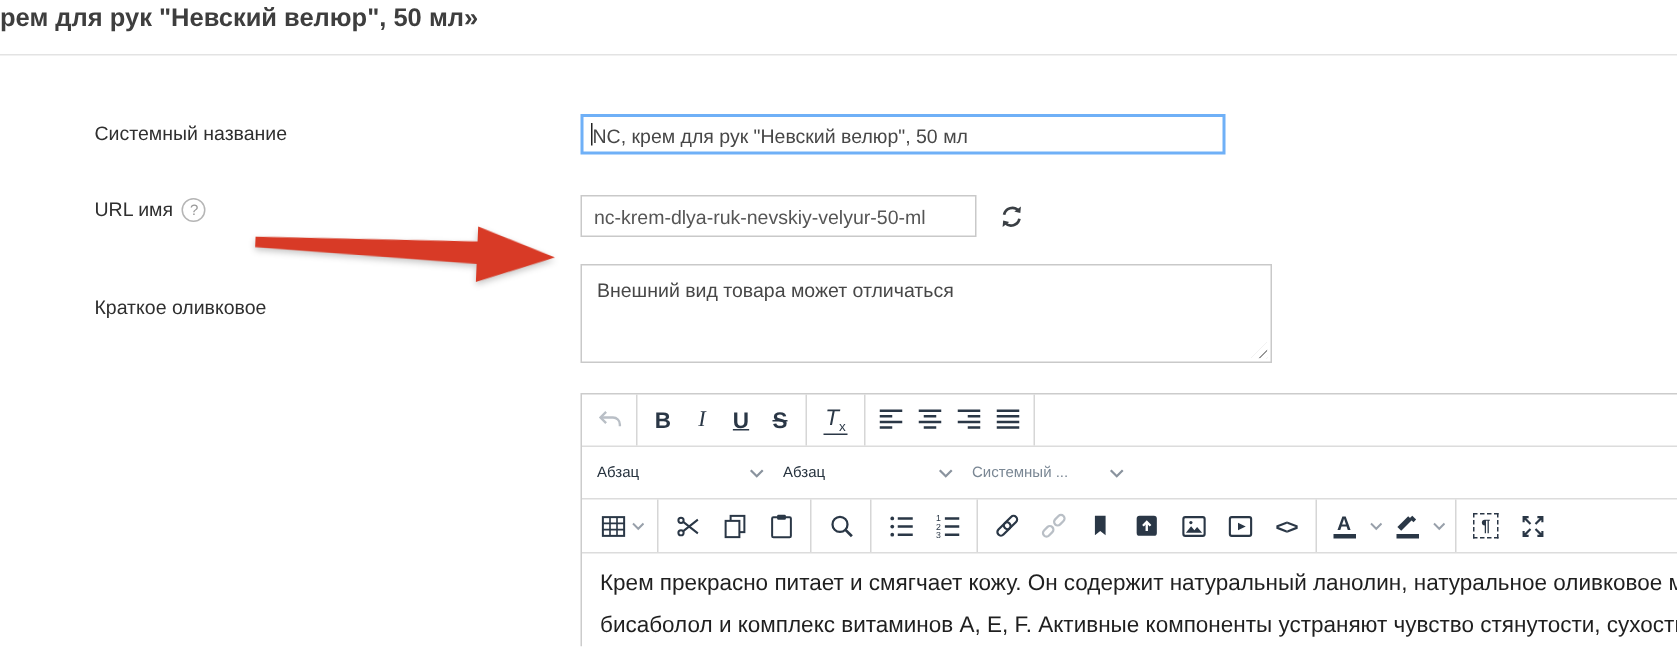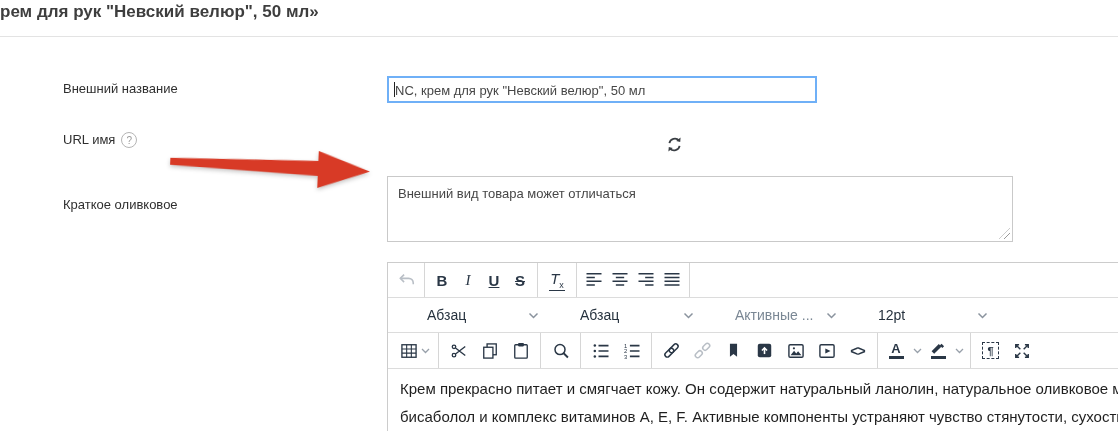--- a/index.html
+++ b/index.html
@@ -14,21 +14,21 @@
        display:inline-flex;align-items:center;justify-content:center;font-size:10px;color:#9a9a9a;box-sizing:border-box;}
 
   .tbox{position:absolute;box-sizing:border-box;background:#fff;font-size:13px;color:#474747;
         white-space:nowrap;overflow:hidden;}
   .tbox .val{display:inline-block;vertical-align:middle;}
   #short-name-input{left:387px;top:76px;width:430px;height:27px;border:2px solid #6fb0f7;
         line-height:23px;padding:0 5px;}
   .caret{display:inline-block;width:1px;height:15px;background:#222;vertical-align:-3px;}
   #url-input{left:387px;top:130px;width:264px;height:28px;border:1px solid #c9c9c9;
         line-height:26px;padding:0 8px;color:#555;}
-  #short-desc{left:387px;top:176px;width:626px;height:66px;border:1px solid #c9c9c9;
+  #short-desc{left:387px;top:176px;width:461px;height:66px;border:1px solid #c9c9c9;
         padding:7px 10px;line-height:17px;}
   .resize-grip{position:absolute;right:2px;bottom:2px;width:11px;height:11px;
         background:repeating-linear-gradient(135deg,transparent 0 3px,#999 3px 4px);
         clip-path:polygon(100% 0,100% 100%,0 100%);}
 
   .refresh-btn{position:absolute;left:664px;top:134px;width:20px;height:20px;display:flex;
         align-items:center;justify-content:center;}
   .red-arrow{position:absolute;left:168px;top:146px;transform:rotate(2.4deg);
         filter:drop-shadow(0 2px 2px rgba(0,0,0,.22));}
 
@@ -40,21 +40,21 @@
   .tb3 .btn{margin:0 2px;width:27px;}
   .sep{width:1px;align-self:stretch;background:#d6d6d6;margin:0 4px;flex:none;}
   .g-bold{font-size:15px;font-weight:800;}
   .g-italic{font-size:15px;font-style:italic;font-family:"Liberation Serif",serif;}
   .g-under{font-size:15px;font-weight:600;text-decoration:underline;}
   .g-strike{font-size:15px;font-weight:600;text-decoration:line-through;}
   .g-clear{font-size:15px;font-style:italic;border-bottom:1.5px solid #2a3746;padding:0 1px;}
   .g-clear sub{font-size:9px;font-style:normal;}
   .g-code{font-size:14px;font-weight:700;letter-spacing:-1px;}
   .dd{display:flex;align-items:center;justify-content:space-between;height:30px;
-      padding:0 8px 0 4px;box-sizing:border-box;flex:none;font-size:14px;color:#26323e;margin-left:29px;}
+      padding:0 8px 0 4px;box-sizing:border-box;flex:none;font-size:10px;color:#26323e;}
   .dd .dd-label{white-space:nowrap;overflow:hidden;}
   .dd-fontname .dd-label{color:#70memo;} 
   .dd-fontname .dd-label{color:#7a8794;}
   .stack{display:flex;flex-direction:column;align-items:center;line-height:1;}
   .colorbar{width:15px;height:3px;background:#2a3746;margin-top:1px;}
   .fA{font-size:13px;font-weight:700;}
   .chev-btn{width:14px;height:28px;display:flex;align-items:center;justify-content:center;flex:none;}
   .vchars{width:17px;height:17px;border:1px dashed #2a3746;display:flex;align-items:center;
       justify-content:center;font-size:11px;font-weight:700;color:#2a3746;box-sizing:border-box;}
   .content{padding:6px 0 0 12px;font-size:15px;color:#1f1f1f;line-height:28px;}
@@ -62,27 +62,28 @@
   svg{display:block;}
 </style>
 </head>
 <body>
 
 <div id="app">
 
   <div class="page-title">рем для рук "Невский велюр", 50 мл»</div>
   <div class="top-divider"></div>
 
-  <div class="field-label" style="left:63px;top:81px;">Внешний название</div>
+  <div class="field-label" style="left:63px;top:81px;">Системный название</div>
   <div class="tbox" id="short-name-input"><span class="caret"></span><span class="val">NC, крем для рук "Невский велюр", 50 мл</span></div>
 
   <div class="field-label lbl-row" style="left:63px;top:132px;">
     <span>URL имя</span>
     <span class="help-circle">?</span>
   </div>
+  <div class="tbox" id="url-input"><span class="val">nc-krem-dlya-ruk-nevskiy-velyur-50-ml</span></div>
   <div class="refresh-btn">
     <span>
       <svg width="17" height="17" viewBox="0 0 17 17">
         <path d="M3.4 7.2A5.6 5.6 0 0 1 13 4.4" fill="none" stroke="#3a3f44" stroke-width="1.8"></path>
         <path d="M14.6 1.6l-.4 4.4-4-1z" fill="#3a3f44"></path>
         <path d="M13.6 9.8A5.6 5.6 0 0 1 4 12.6" fill="none" stroke="#3a3f44" stroke-width="1.8"></path>
         <path d="M2.4 15.4l.4-4.4 4 1z" fill="#3a3f44"></path>
       </svg>
     </span>
   </div>
@@ -156,27 +157,21 @@
             <path d="M1.5 1.5l4 4 4-4" stroke="#8a939e" stroke-width="1.5" fill="none"></path>
           </svg>
       </div>
       <div class="dd" style="width:126px">
         <span class="dd-label">Абзац</span>
         <svg width="11" height="7" viewBox="0 0 11 7">
             <path d="M1.5 1.5l4 4 4-4" stroke="#8a939e" stroke-width="1.5" fill="none"></path>
           </svg>
       </div>
       <div class="dd dd-fontname" style="width:114px">
-        <span class="dd-label">Активные ...</span>
-        <svg width="11" height="7" viewBox="0 0 11 7">
-            <path d="M1.5 1.5l4 4 4-4" stroke="#8a939e" stroke-width="1.5" fill="none"></path>
-          </svg>
-      </div>
-      <div class="dd" style="width:122px">
-        <span class="dd-label">12pt</span>
+        <span class="dd-label">Системный ...</span>
         <svg width="11" height="7" viewBox="0 0 11 7">
             <path d="M1.5 1.5l4 4 4-4" stroke="#8a939e" stroke-width="1.5" fill="none"></path>
           </svg>
       </div>
     </div>
 
     <div class="tb tb3">
       <div class="btn" style="width:36px">
         <svg width="20" height="20" viewBox="0 0 24 24">
           <rect x="3.5" y="4.5" width="17" height="15" fill="none" stroke="#2a3746" stroke-width="1.6"></rect>

